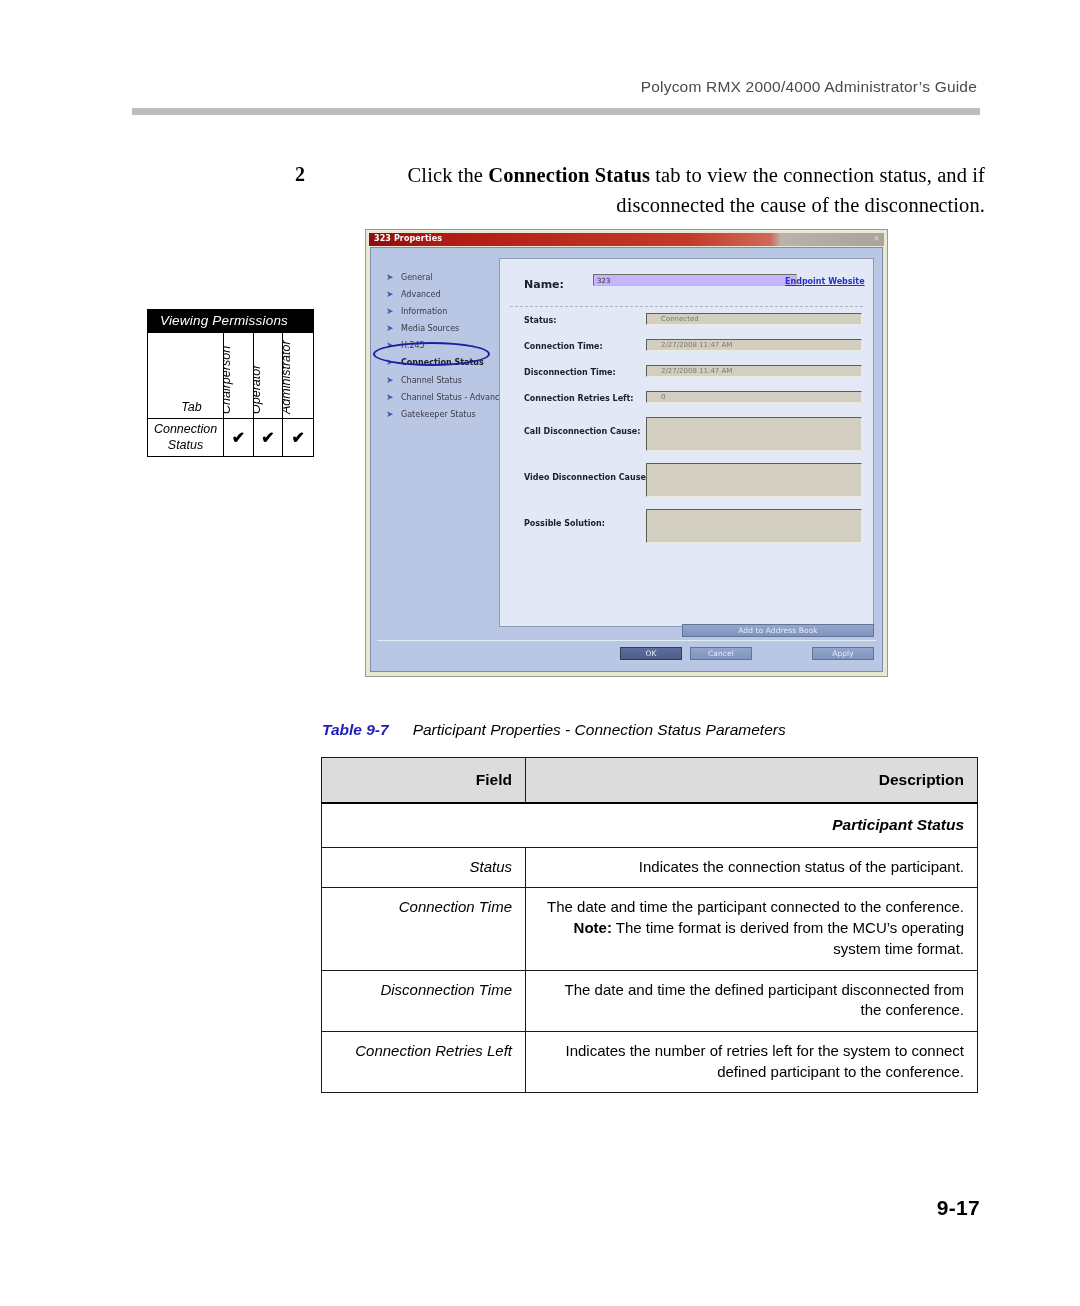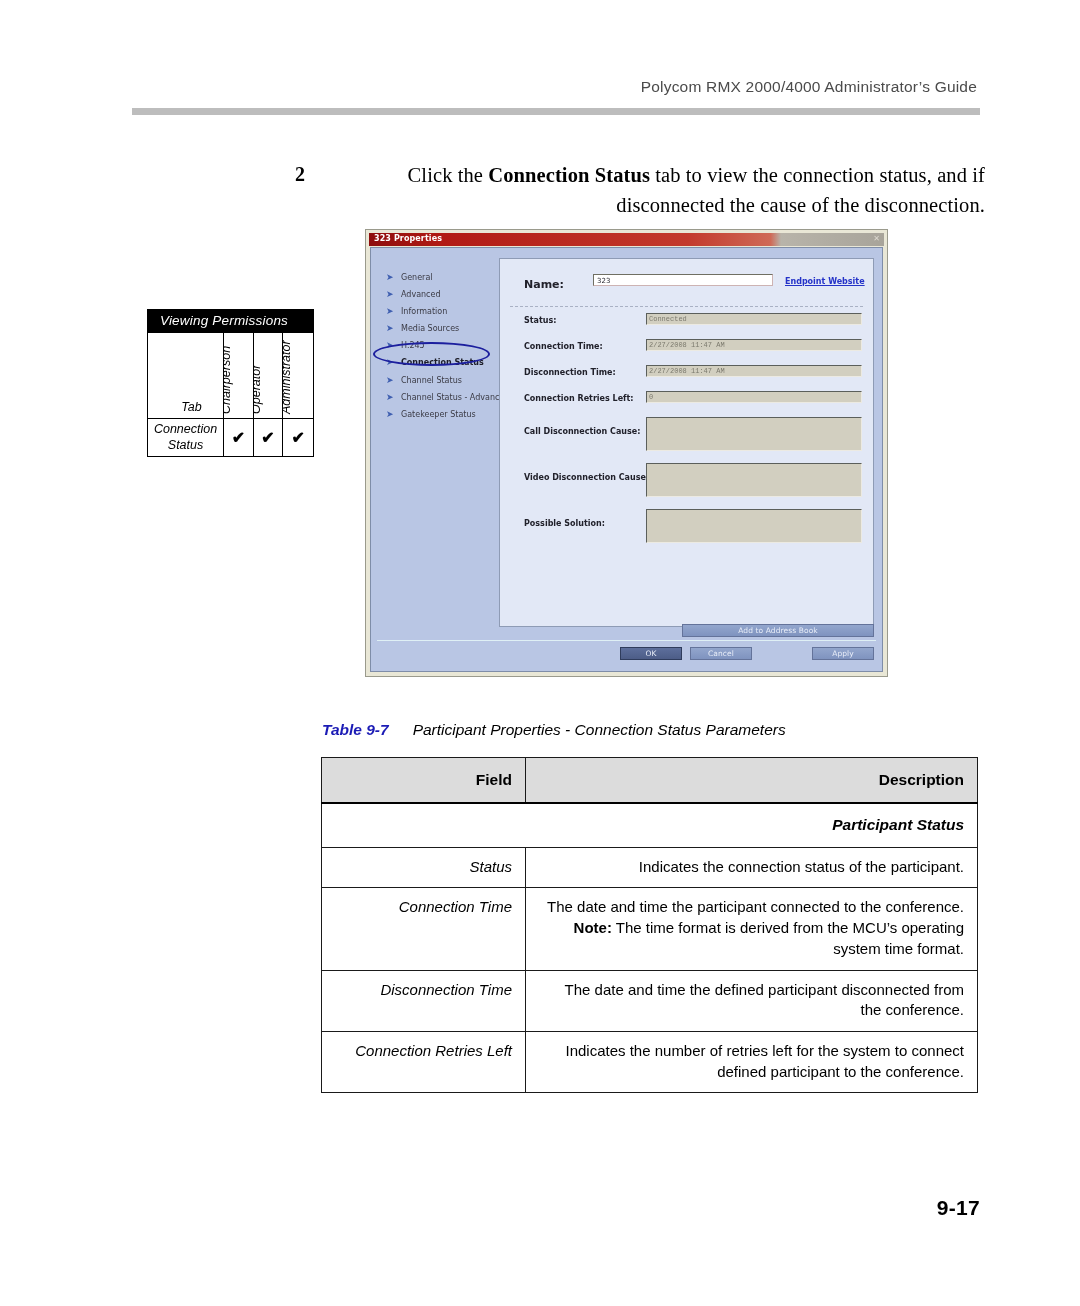--- a/index.html
+++ b/index.html
@@ -253,23 +253,23 @@
     left: 24px;
     top: 19px;
     font-size: 11px;
     color: #21212b;
     font-weight: bold;
   }
   .name-input {
     position: absolute;
     left: 93px;
     top: 15px;
-    width: 180px;
+    width: 204px;
     height: 12px;
-    background: #ffffff;
+    background: #c4b5fd;
     border: 1px solid #6f6f63;
     border-right-color: #cdb3b3;
     border-bottom-color: #cdb3b3;
     box-sizing: border-box;
     font-size: 7px;
     color: #2a2a33;
     padding: 1.5px 0 0 3px;
   }
   .endpoint-link {
     position: absolute;
@@ -307,22 +307,21 @@
     left: 146px;
     width: 216px;
     background: #d2cfc0;
     border-top: 1.2px solid #5b5f5b;
     border-left: 1.2px solid #5b5f5b;
     border-right: 1px solid #eceae2;
     border-bottom: 1px solid #eceae2;
     box-sizing: border-box;
     font-size: 7px;
     color: #7c7a6e;
-    padding: 1px 0 0 2px;
-    font-family: Liberation Mono, monospace;
+    padding: 1px 0 0 14px;
   }
   .h-small { height: 12px; }
 
   .dlg-footer-line {
     position: absolute;
     left: 6px;
     right: 6px;
     bottom: 30px;
     border-top: 1px solid #dff0f5;
   }

